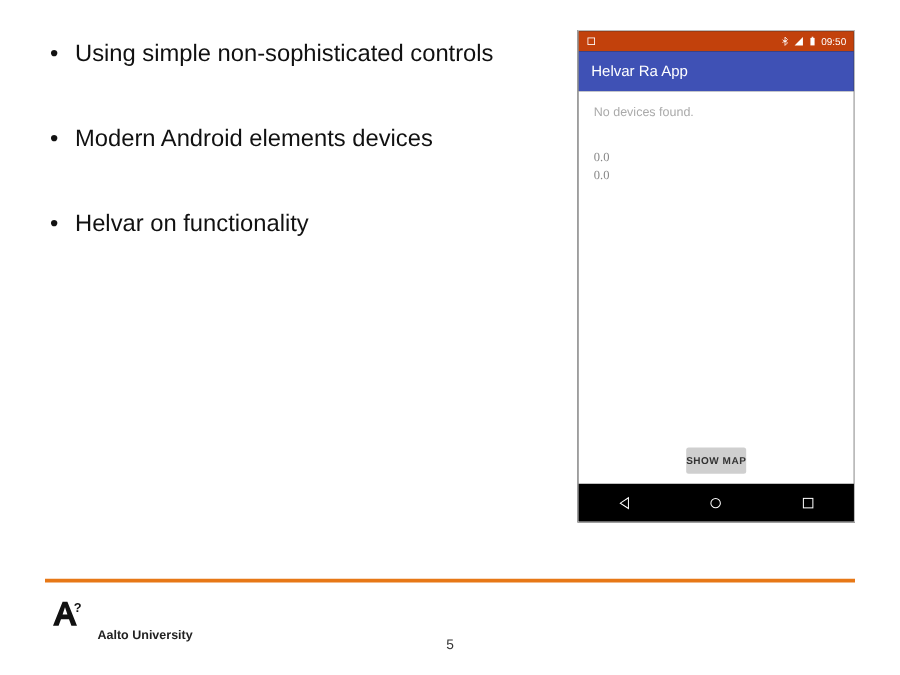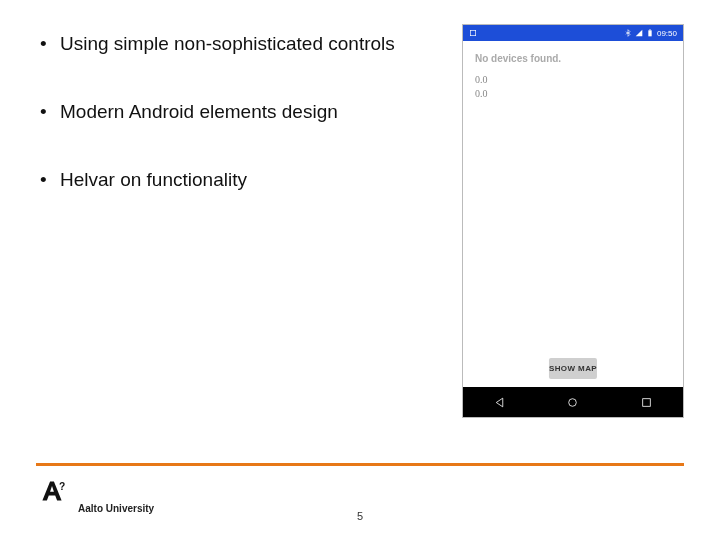--- a/index.html
+++ b/index.html
@@ -5,47 +5,47 @@
   * { box-sizing: border-box; margin: 0; padding: 0; }
   html, body { width: 720px; height: 540px; font-family: Arial, Helvetica, sans-serif; background: #fff; overflow: hidden; }
   .slide { position: relative; width: 720px; height: 540px; padding: 24px 36px 0 36px; }
   .title { font-size: 26px; font-weight: bold; color: #e77817; margin-bottom: 28px; }
   .content-row { display: flex; gap: 18px; }
   .bullets { flex: 1; padding-top: 8px; }
   .bullets ul { list-style: none; }
   .bullets li { position: relative; font-size: 19px; color: #111; line-height: 1.25; padding-left: 24px; margin-bottom: 44px; }
   .bullets li::before { content: "•"; position: absolute; left: 4px; top: 0; font-size: 19px; }
   .phone-frame { width: 222px; height: 394px; border: 1px solid #bbb; background: #000; display: flex; flex-direction: column; }
-  .statusbar { background: #1d4ed8; height: 16px; color: #fff; font-size: 8px; display: flex; align-items: center; padding: 0 6px; }
+  .statusbar { background: #c2410c; height: 16px; color: #fff; font-size: 8px; display: flex; align-items: center; padding: 0 6px; }
   .statusbar .sb-left { display: flex; gap: 3px; align-items: center; }
   .statusbar .sb-right { margin-left: auto; display: flex; gap: 3px; align-items: center; }
   .sb-ic { width: 8px; height: 8px; }
   .appbar { background: #3f51b5; height: 32px; color: #fff; display: flex; align-items: center; padding: 0 10px; font-size: 12px; font-weight: 500; }
   .phone-body { flex: 1; background: #fff; position: relative; padding: 12px 12px 0 12px; }
-  .status-text { font-size: 10px; color: #aaa; margin-bottom: 9px; font-weight: bold; }
+  .status-text { font-size: 10px; color: #aaa; margin-bottom: 24px; }
   .readout { font-size: 10px; color: #888; line-height: 1.35; font-family: Liberation Serif, serif; }
   .show-map-btn { position: absolute; bottom: 8px; left: 50%; transform: translateX(-50%); background: #cfcfcf; color: #333; font-size: 8px; letter-spacing: 0.4px; padding: 6px 0; border-radius: 2px; border: none; font-weight: 600; }
   .navbar { background: #000; height: 30px; display: flex; justify-content: space-around; align-items: center; }
   .navbar svg { width: 13px; height: 13px; }
   .footer-rule { position: absolute; left: 36px; right: 36px; bottom: 74px; height: 3px; background: #e77817; }
   .footer { position: absolute; left: 36px; bottom: 26px; display: flex; align-items: center; gap: 10px; }
   .logo-mark { width: 32px; height: 32px; }
   .logo-text { font-size: 10px; font-weight: bold; color: #222; margin-top: 35px; }
   .page-num { position: absolute; left: 50%; bottom: 18px; transform: translateX(-50%); font-size: 11px; color: #333; }
 </style>
 </head>
 <body>
 
 <div class="slide">
 
   <div class="content-row">
     <div class="bullets">
       <ul>
         <li>Using simple non-sophisticated controls</li>
-        <li>Modern Android elements design</li>
+        <li>Modern Android elements devices</li>
         <li>Helvar on functionality</li>
       </ul>
     </div>
 
     <div class="phone-frame">
       <div class="statusbar">
         <div class="sb-left">
           <svg class="sb-ic" viewBox="0 0 24 24">
               <rect x="4" y="4" width="16" height="16" fill="none" stroke="#fff" stroke-width="2"></rect>
             </svg>
@@ -56,20 +56,23 @@
             </svg>
           <svg class="sb-ic" viewBox="0 0 24 24">
               <path d="M2 22 L22 22 L22 2 Z" fill="#fff"></path>
             </svg>
           <svg class="sb-ic" viewBox="0 0 24 24">
               <rect x="7" y="4" width="10" height="18" fill="#fff"></rect>
               <rect x="10" y="1" width="4" height="3" fill="#fff"></rect>
             </svg>
           <span>09:50</span>
         </div>
+      </div>
+      <div class="appbar">
+        <span>Helvar Ra App</span>
       </div>
       <div class="phone-body">
         <div class="status-text">No devices found.</div>
         <div class="readout">0.0</div>
         <div class="readout">0.0</div>
         <button class="show-map-btn">SHOW MAP</button>
       </div>
       <div class="navbar">
         <svg viewBox="0 0 24 24">
             <path d="M18 4 L6 12 L18 20 Z" fill="none" stroke="#fff" stroke-width="1.5"></path>

